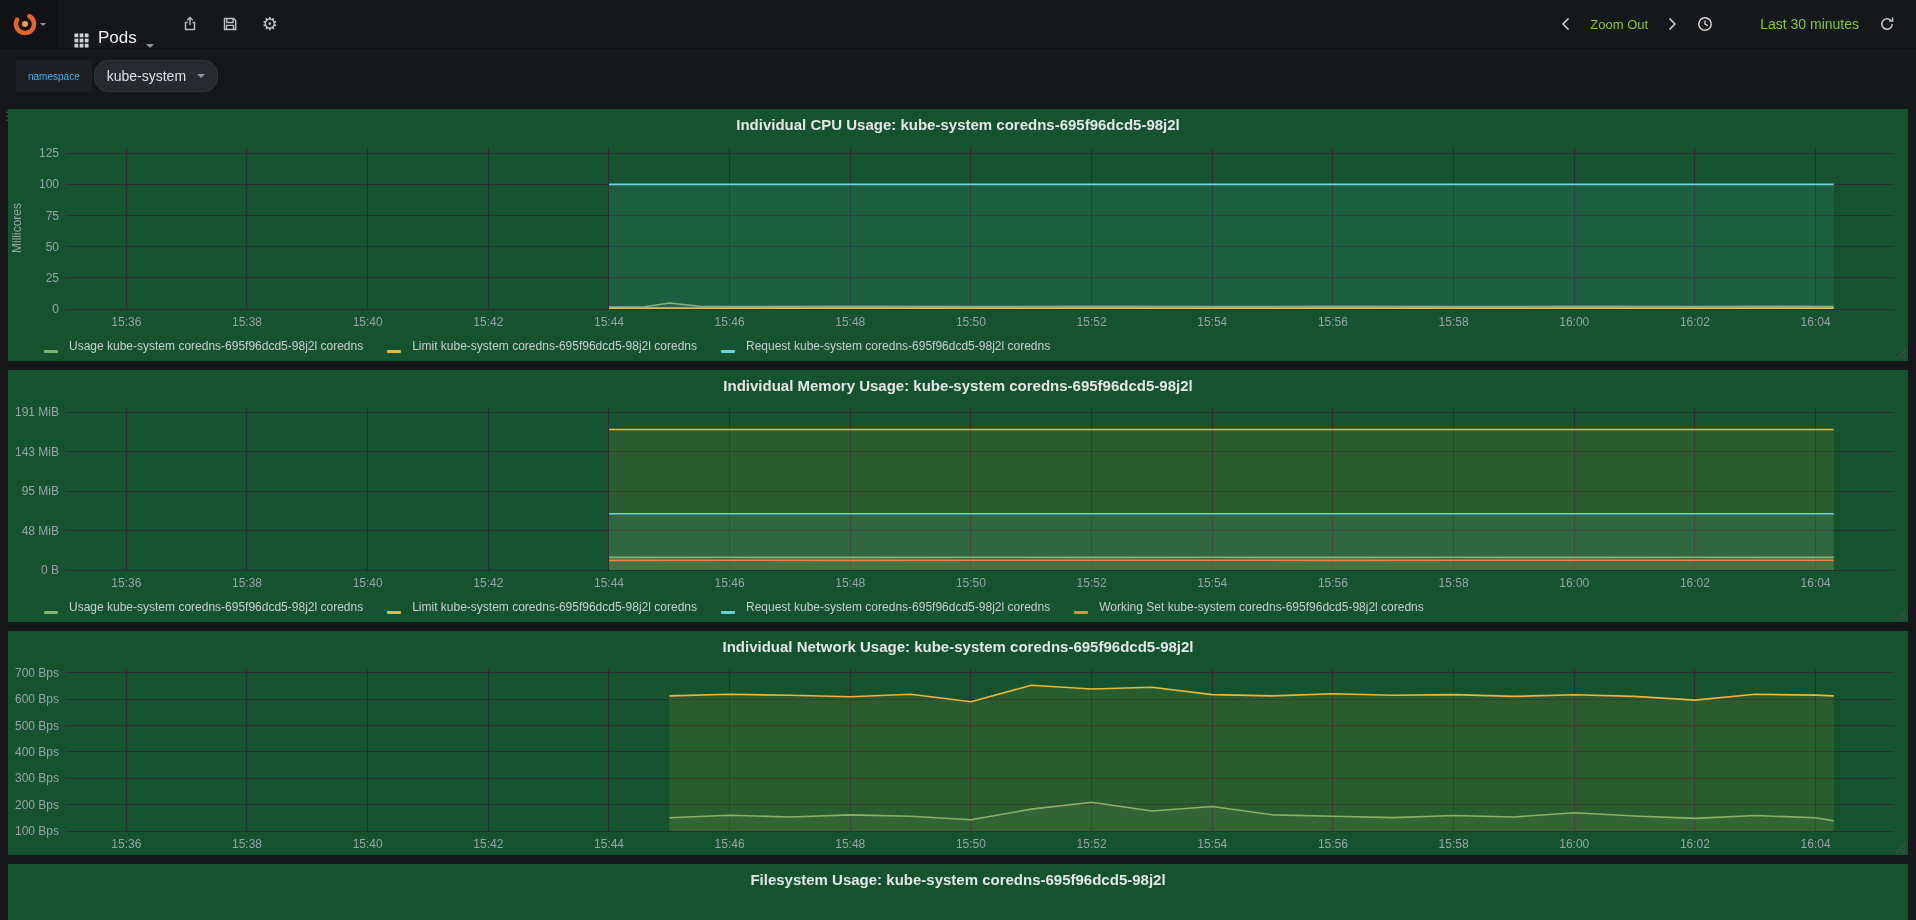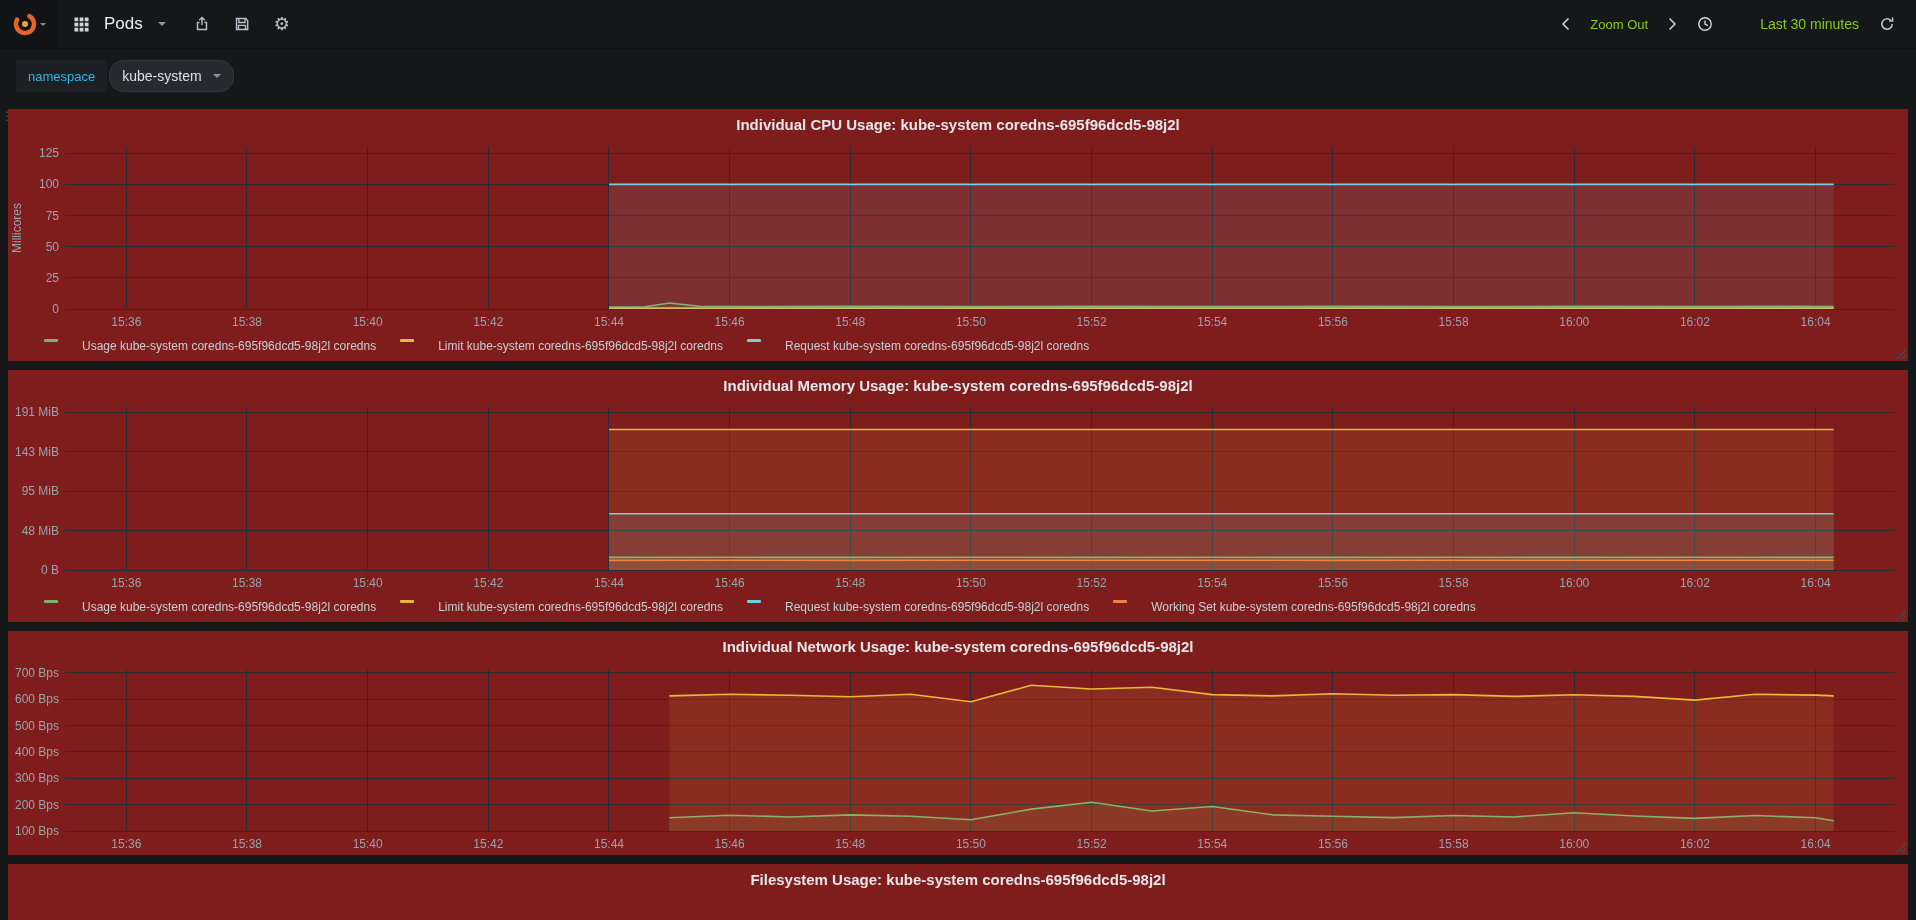--- a/index.html
+++ b/index.html
@@ -4,45 +4,45 @@
 <style>
   html,body{margin:0;padding:0;}
   body{width:1916px;height:920px;overflow:hidden;background:#161719;font-family:"Liberation Sans",sans-serif;color:#d8d9da;position:relative;}
 
   
   .navbar{height:48px;display:flex;align-items:center;justify-content:space-between;background:#161719;border-bottom:1px solid #101114;}
   .nav-left{display:flex;align-items:center;height:100%;}
   .logo-btn{width:58px;height:100%;display:flex;align-items:center;justify-content:center;gap:3px;background:#121316;border:none;cursor:pointer;}
   .caret{width:0;height:0;border-left:4px solid transparent;border-right:4px solid transparent;border-top:4px solid #8d939a;display:inline-block;}
   .caret.sm{border-left-width:3px;border-right-width:3px;border-top-width:3px;}
-  .dash-picker{display:flex;align-items:center;gap:15px;padding:0 16px;height:100%;cursor:pointer;background:none;border:none;}
+  .dash-picker{display:flex;align-items:flex-end;gap:9px;padding:0 16px;height:100%;cursor:pointer;background:none;border:none;}
   .dash-title{font-size:17px;color:#eef0f2;font-family:inherit;}
   .icon-btn{background:none;border:none;padding:0 12px;height:100%;display:flex;align-items:center;cursor:pointer;color:#b9c0c7;}
   .icon-btn svg{display:block;}
   .gear-glyph{font-size:18px;color:#b9c0c7;line-height:1;}
   .nav-right{display:flex;align-items:center;gap:6px;padding-right:14px;}
   .txt-btn{background:none;border:none;color:#84cc16;font-size:13px;font-family:inherit;cursor:pointer;padding:4px 7px;display:flex;align-items:center;gap:7px;}
   .time-label{font-size:14px;margin-left:40px;}
 
   
   .submenu{display:flex;align-items:center;gap:30px;padding:10px 14px 10px 16px;height:34px;}
   .var-group{display:flex;align-items:center;gap:2px;}
-  .var-label{display:flex;align-items:center;background:#1c1f23;color:#33b5e5;font-size:13px;padding:0 12px;height:32px;border-radius:2px;}
+  .var-label{display:flex;align-items:center;background:#1c1f23;color:#33b5e5;font-size:10px;padding:0 12px;height:32px;border-radius:2px;}
   .var-value{display:flex;align-items:center;gap:11px;background:#26292e;border:1px solid #31353b;color:#dde1e5;font-size:14px;padding:0 12px;height:30px;border-radius:14px;cursor:pointer;}
 
   
   .dashboard{padding-top:6px;position:relative;}
   .drag-dots{position:absolute;left:1px;top:8px;color:#565b62;font-size:12px;letter-spacing:-4px;line-height:10px;cursor:grab;user-select:none;}
-  .panel{position:relative;margin:0 8px 9px;background:#7f1d1d;}
+  .panel{position:relative;margin:0 8px 9px;background:#14532d;}
   .panel-title{margin:0;height:32px;line-height:32px;text-align:center;font-size:15px;font-weight:700;color:#e4e6e9;cursor:pointer;font-family:inherit;}
   .chart{display:block;width:100%;height:192px;}
   .chart text{fill:#9aa3ad;font-size:12px;font-family:"Liberation Sans",sans-serif;}
   .chart .grid{stroke:#2a2d32;stroke-width:1;shape-rendering:crispEdges;}
   .legend{height:26px;display:flex;align-items:center;gap:24px;padding:0 0 2px 36px;font-size:12px;color:#c9ced3;}
-  .legend-item{display:flex;align-items:flex-start;gap:24px;cursor:pointer;}
+  .legend-item{display:flex;align-items:flex-end;gap:11px;cursor:pointer;}
   .legend-swatch{width:14px;height:3px;border-radius:1px;display:inline-block;}
   .resize-grip{position:absolute;right:2px;bottom:2px;width:10px;height:10px;cursor:nwse-resize;background:linear-gradient(135deg,transparent 0 50%,#43474d 50% 60%,transparent 60% 72%,#43474d 72% 82%,transparent 82%);}
   .panel-partial{height:210px;}
 </style>
 </head>
 <body>
 
 <header class="navbar">
   <div class="nav-left">
     <button class="logo-btn">

